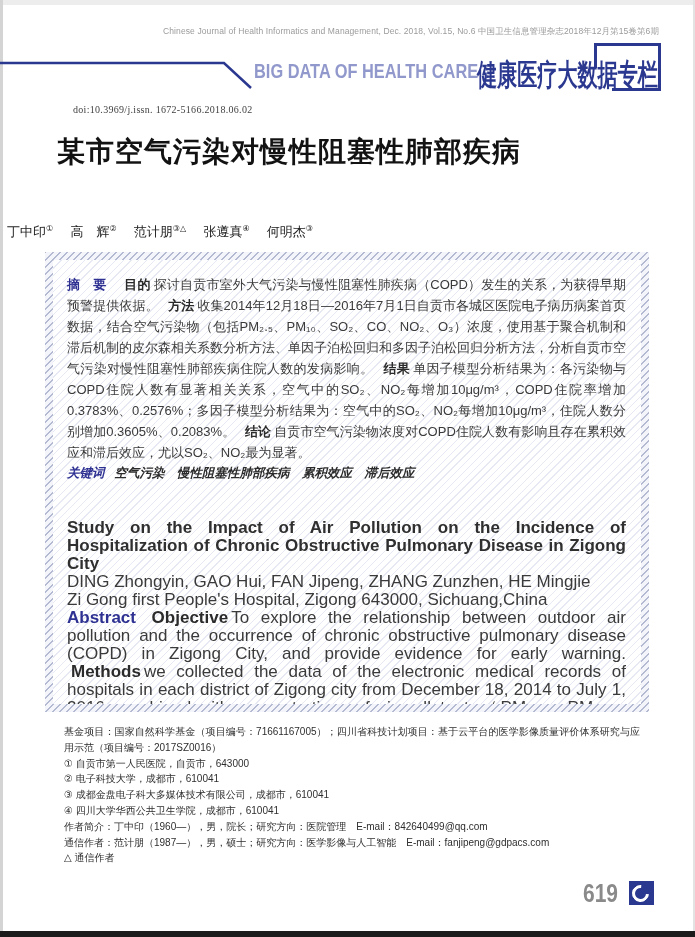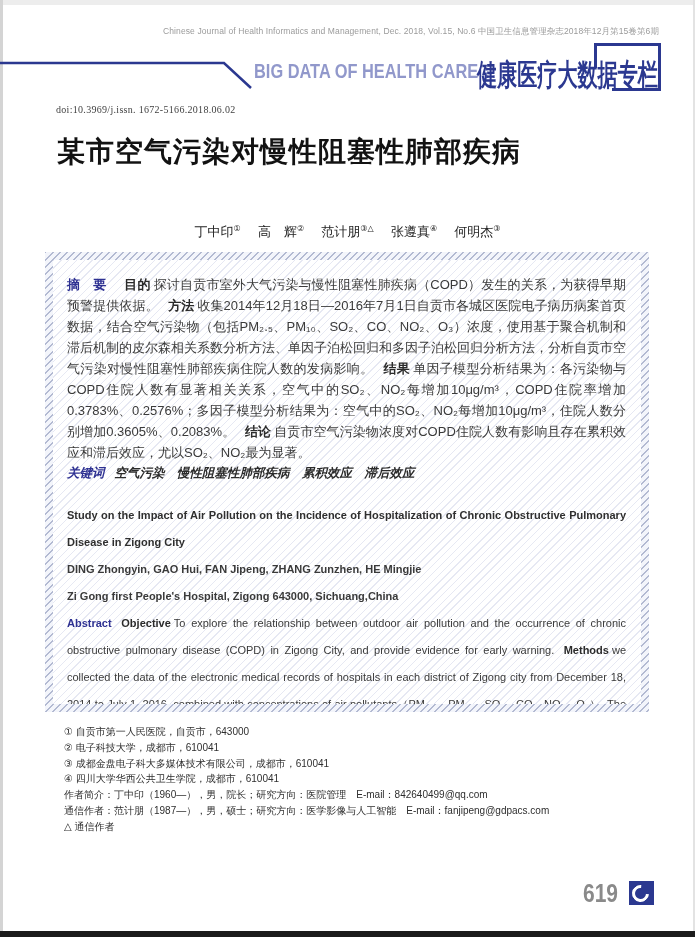--- a/index.html
+++ b/index.html
@@ -21,29 +21,29 @@
   .banner-svg{position:absolute;left:0;top:0;}
   .banner-en{
     position:absolute;left:254px;top:59px;font-size:21px;font-weight:800;color:#9198cb;
     transform:scaleX(.78);transform-origin:left top;white-space:nowrap;letter-spacing:0px;
   }
   .banner-zh{
     position:absolute;left:477px;top:55px;font-size:30px;font-weight:800;color:#2b3890;
     transform:scaleX(.67);transform-origin:left top;white-space:nowrap;
   }
 
-  .doi-line{position:absolute;left:56px;top:104px;font-size:10px;color:#3f3f3f;
+  .doi-line{position:absolute;left:73px;top:104px;font-size:10px;color:#3f3f3f;
     font-family:"Liberation Serif","DejaVu Serif",serif;letter-spacing:.3px;}
 
   .article-title{
     position:absolute;left:0;top:131px;width:578px;text-align:center;
     font-size:28px;font-weight:700;color:#121212;line-height:42px;letter-spacing:1px;
   }
   .authors-line{
-    position:absolute;left:0;top:223px;width:695px;text-align:center;
+    position:absolute;left:0;top:223px;width:695px;
     font-family:"Liberation Serif","DejaVu Serif",serif;font-size:13px;color:#222;
   }
   .author{margin:0 7px;}
   .author .sup{font-size:8px;vertical-align:super;letter-spacing:0;}
 
   
   .abs-box{
     position:absolute;left:45px;top:252px;width:604px;height:460px;box-sizing:border-box;
     padding:8px;
     background:repeating-linear-gradient(135deg,#b3bad2 0 1.4px,#f3f5fb 1.4px 5px);
@@ -54,23 +54,23 @@
       repeating-linear-gradient(135deg,rgba(142,152,200,.22) 0 1px,rgba(255,255,255,0) 1px 5.5px),
       #ffffff;
   }
   .meta-line{font-size:10.5px;color:#2e3192;line-height:20px;margin-top:2px;letter-spacing:.2px;}
   .zh-abstract{font-size:13px;color:#3a3a3a;line-height:21px;text-align:justify;margin-top:9px;}
   .lbl-navy{color:#2e3192;font-weight:700;}
   .lbl-dark{color:#2b2b2b;font-weight:700;margin:0 3px 0 6px;}
   .lbl-navy.first{margin-right:8px;}
   .kw-line{font-size:12.5px;line-height:21px;color:#2b2b2b;font-weight:700;margin-top:0;font-style:italic;}
   .kw-line .lbl-navy{margin-right:10px;}
-  .en-block{margin-top:18px;font-size:11px;color:#3a3a3a;line-height:27px;text-align:justify;}
+  .en-block{margin-top:35px;font-size:17px;color:#3a3a3a;line-height:18px;text-align:justify;}
   .en-title{font-weight:700;color:#2f2f2f;}
-  .en-plain{font-weight:700;}
+  .en-plain{font-weight:400;}
   .en-abstract .lbl-dark{margin:0 3px 0 4px;}
 
   .footnotes{
     position:absolute;left:64px;top:724px;width:576px;
     font-size:10px;line-height:15.8px;color:#2e2e2e;text-align:justify;
   }
   .footnotes div{min-height:15.8px;}
 
   .page-number{
     position:absolute;left:583px;top:879px;font-size:25px;font-weight:800;color:#8a8a8a;
@@ -140,20 +140,21 @@
       <div class="en-abstract">
         <span class="lbl-navy">Abstract</span>
         <span class="lbl-dark">Objective</span><span>To explore the relationship between outdoor air pollution and the occurrence of chronic obstructive pulmonary disease (COPD) in Zigong City, and provide evidence for early warning.</span>
         <span class="lbl-dark">Methods</span><span>we collected the data of the electronic medical records of hospitals in each district of Zigong city from December 18, 2014 to July 1, 2016, combined with concentrations of air pollutants（PM₂.₅、PM₁₀、SO₂、CO、NO₂、O₃）. The Pearson correlation coefficient analysis method based on aggregation mechanism and hysteresis mechanism, single factor Poisson regression analysis methods, and multifactor Poisson regression analysis methods were used to analyze the impact of air pollution on the number of</span>
       </div>
     </div>
   </div>
 </div>
 
 <div class="footnotes">
+  <div>基金项目：国家自然科学基金（项目编号：71661167005）；四川省科技计划项目：基于云平台的医学影像质量评价体系研究与应用示范（项目编号：2017SZ0016）</div>
   <div>① 自贡市第一人民医院，自贡市，643000</div>
   <div>② 电子科技大学，成都市，610041</div>
   <div>③ 成都金盘电子科大多媒体技术有限公司，成都市，610041</div>
   <div>④ 四川大学华西公共卫生学院，成都市，610041</div>
   <div>作者简介：丁中印（1960—），男，院长；研究方向：医院管理　E-mail：842640499@qq.com</div>
   <div>通信作者：范计朋（1987—），男，硕士；研究方向：医学影像与人工智能　E-mail：fanjipeng@gdpacs.com</div>
   <div>△ 通信作者</div>
 </div>
 
 <div class="page-number">619</div>

